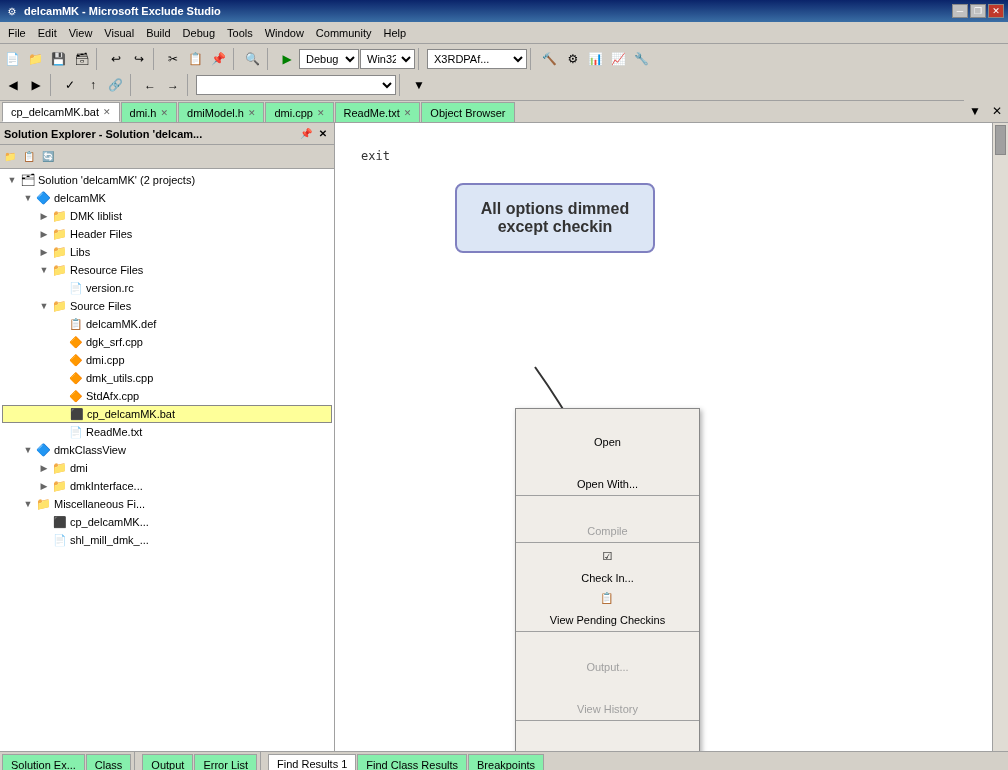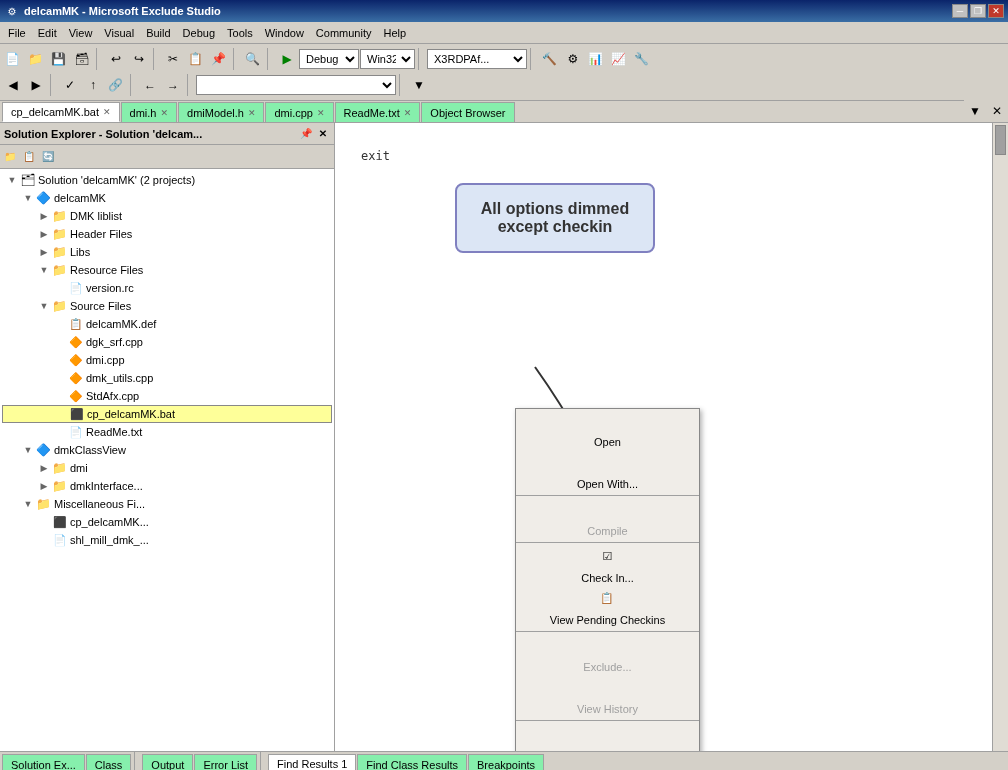--- a/index.html
+++ b/index.html
@@ -416,21 +416,21 @@
           <div class="ctx-icon">☑</div>
           <span>Check In...</span>
         </div>
         <div class="ctx-item">
           <div class="ctx-icon">📋</div>
           <span>View Pending Checkins</span>
         </div>
         <div class="ctx-sep"></div>
         <div class="ctx-item disabled">
           <div class="ctx-icon"></div>
-          <span>Exclude...</span>
+          <span>Output...</span>
         </div>
         <div class="ctx-item disabled">
           <div class="ctx-icon"></div>
           <span>View History</span>
         </div>
         <div class="ctx-sep"></div>
         <div class="ctx-item">
           <div class="ctx-icon"></div>
           <span>Exclude From Project</span>
         </div>

